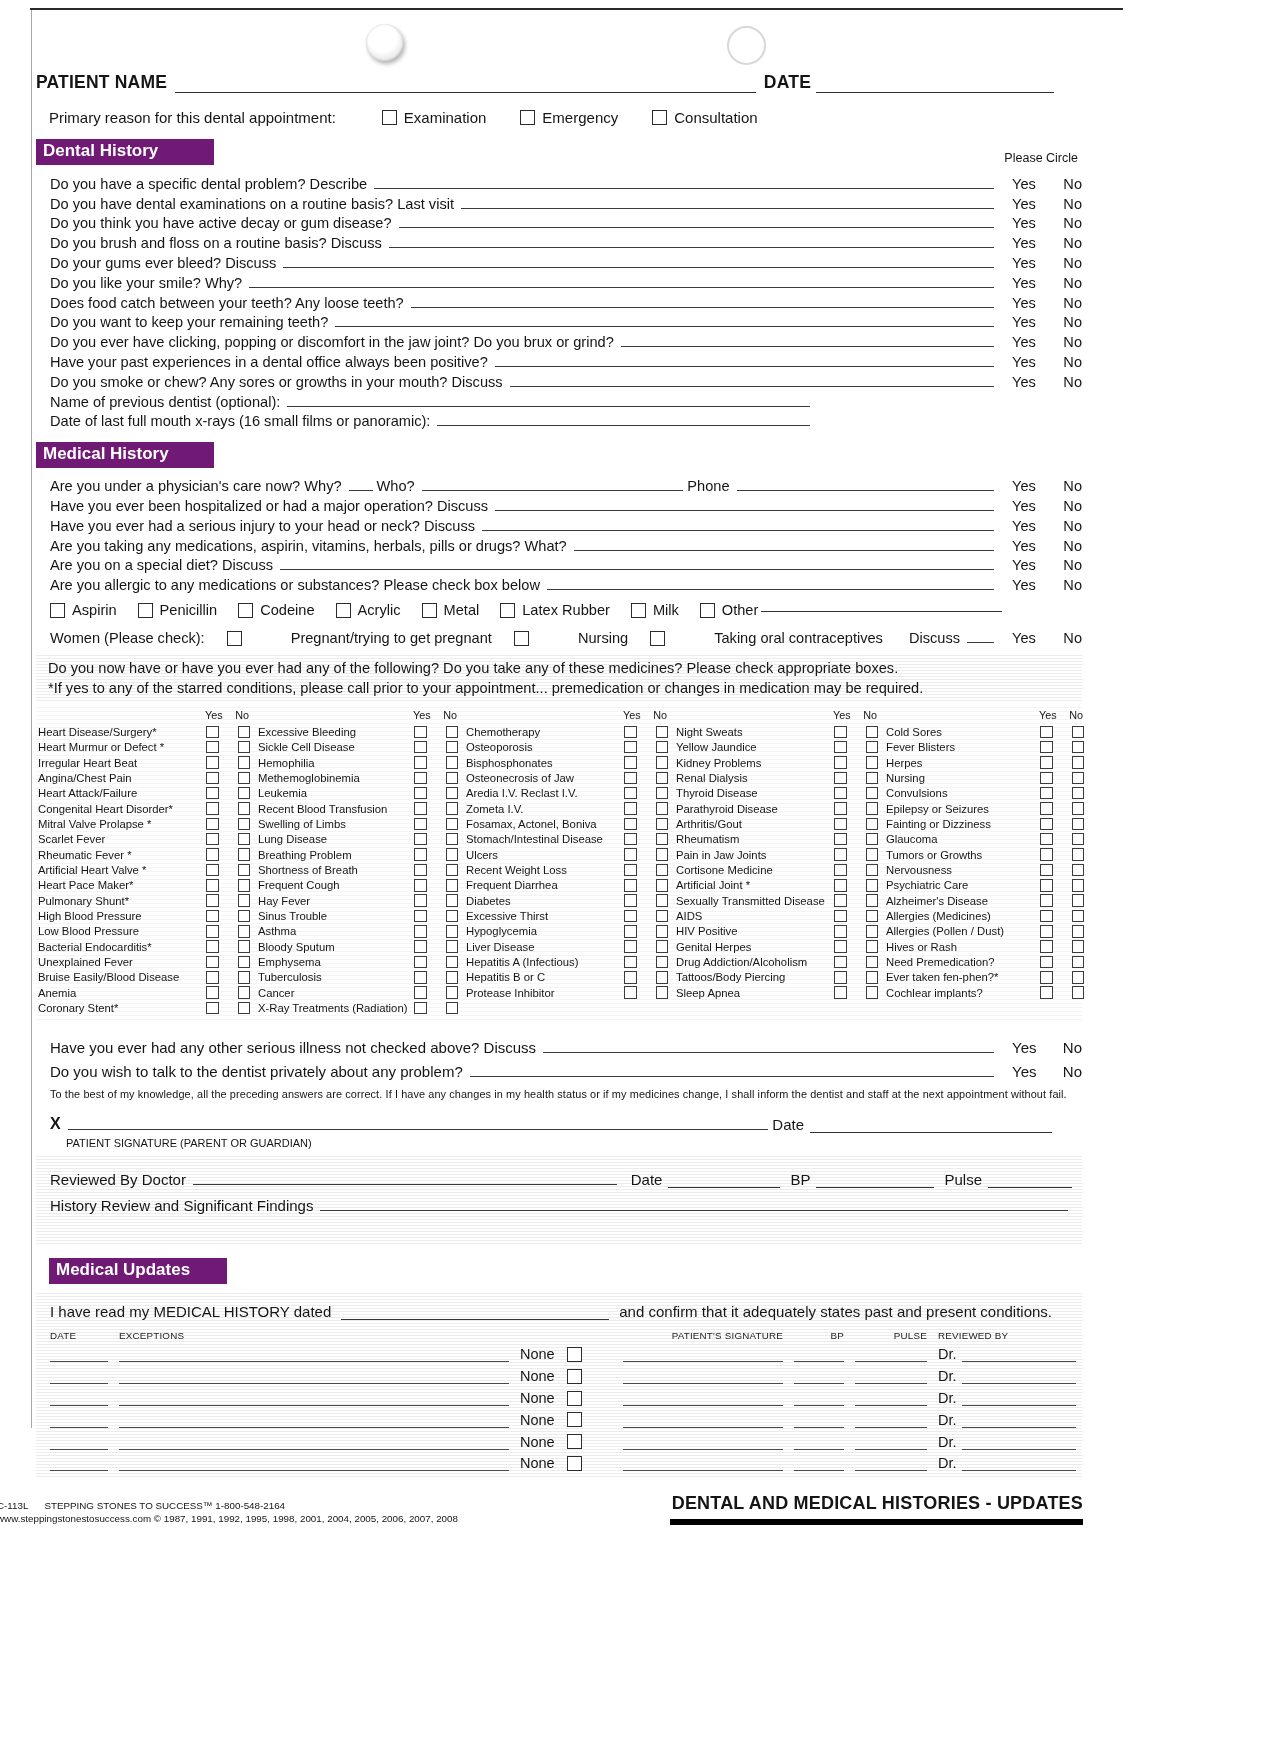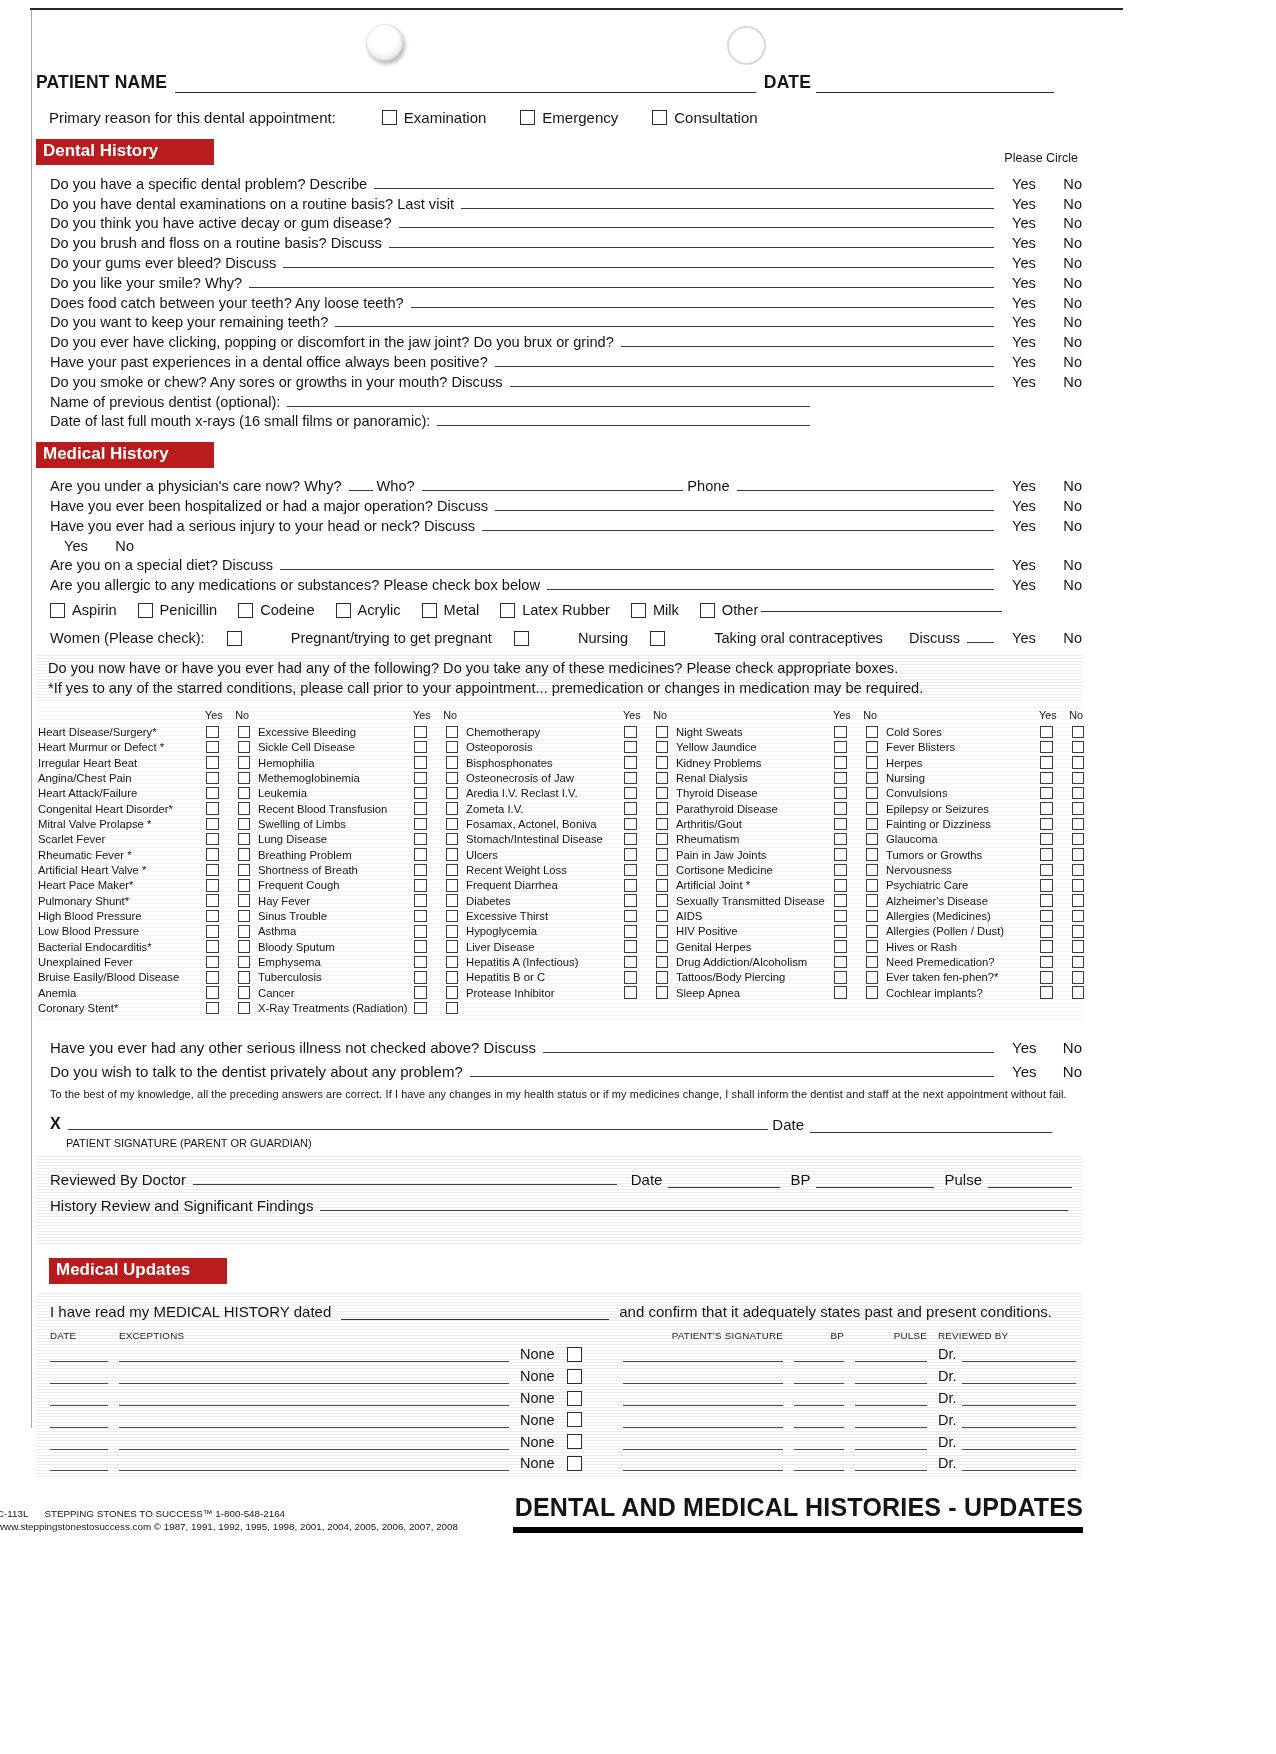--- a/index.html
+++ b/index.html
@@ -16,21 +16,21 @@
   .line{display:inline-block;border-bottom:1.3px solid #333;}
   .flexline{flex:1;margin:0 8px;height:4px;border-bottom:1.6px solid #2e2e2e;}
   .date-line{width:238px;margin-left:5px;height:4px;border-bottom:1.6px solid #2e2e2e;}
 
   .reason-row{display:flex;align-items:center;font-size:15px;margin:16px 0 0 13px;}
   .reason-opts{display:flex;margin-left:12px;}
   .opt{display:inline-flex;align-items:center;margin-left:34px;}
   .box{width:13px;height:13px;border:1.7px solid #2c2c2c;background:#fff;display:inline-block;margin-right:7px;flex:none;}
 
   .bar-row{display:flex;justify-content:space-between;align-items:flex-end;margin-top:13px;}
-  .section-bar{display:inline-block;background:#b91c1c;color:#fff;font-weight:bold;font-size:17px;padding:2px 16px 4px 7px;min-width:155px;}
+  .section-bar{display:inline-block;background:#701a75;color:#fff;font-weight:bold;font-size:17px;padding:2px 16px 4px 7px;min-width:155px;}
   .please-circle{font-size:12.5px;margin-right:4px;}
 
   .q-list{margin:7px 0 0 14px;}
   .q-row{display:flex;align-items:flex-end;height:19.8px;font-size:14.6px;}
   .q-text{white-space:nowrap;}
   .q-segments{display:flex;flex:1;}
   .q-seg{display:flex;flex:1;}
   .q-line{flex:1;border-bottom:1.2px solid #3a3a3a;margin:0 4px 3px 7px;min-width:24px;}
   .yn{width:70px;display:flex;justify-content:space-between;flex:none;margin-left:14px;}
   .q-row.short .q-segments{flex:0 0 74%;}
@@ -88,21 +88,21 @@
   .upd-row{height:21.8px;font-size:14px;}
   .uline{border-bottom:1.1px solid #4a4a4a;height:16px;}
   .nonecell{display:flex;align-items:center;gap:12px;font-size:14.5px;}
   .nonecell .box{margin-right:0;}
   .drcell{display:flex;align-items:flex-end;font-size:14.5px;}
   .drcell .uline{flex:1;margin-left:5px;}
 
   .footer{display:flex;justify-content:space-between;align-items:flex-end;margin:16px 0 0 -39px;width:1086px;}
   .footer-left{font-size:9.8px;line-height:13px;white-space:nowrap;}
   .f-line1{display:flex;gap:16px;}
-  .footer-title{font-size:25px;font-weight:bold;letter-spacing:.2px;border-bottom:6px solid #000;padding:0 0 5px 2px;white-space:nowrap;}
+  .footer-title{font-size:18px;font-weight:bold;letter-spacing:.2px;border-bottom:6px solid #000;padding:0 0 5px 2px;white-space:nowrap;}
 </style>
 </head>
 <body>
 
 <div class="page">
   <div class="scan-top"></div>
   <div class="scan-left"></div>
   <div class="hole hole-left"></div>
   <div class="hole hole-right"></div>
 
@@ -353,20 +353,27 @@
             <span class="q-text">Have you ever had a serious injury to your head or neck? Discuss</span>
             <span class="q-line"></span>
           </span>
           </span>
         <span class="yn">
           <span>Yes</span>
           <span>No</span>
         </span>
       </div>
         <div class="q-row">
+        <span class="q-segments">
+
+        <span class="q-seg">
+            <span class="q-text">Are you taking any medications, aspirin, vitamins, herbals, pills or drugs? What?</span>
+            <span class="q-line"></span>
+          </span>
+          </span>
         <span class="yn">
           <span>Yes</span>
           <span>No</span>
         </span>
       </div>
         <div class="q-row">
         <span class="q-segments">
 
         <span class="q-seg">
             <span class="q-text">Are you on a special diet? Discuss</span>

